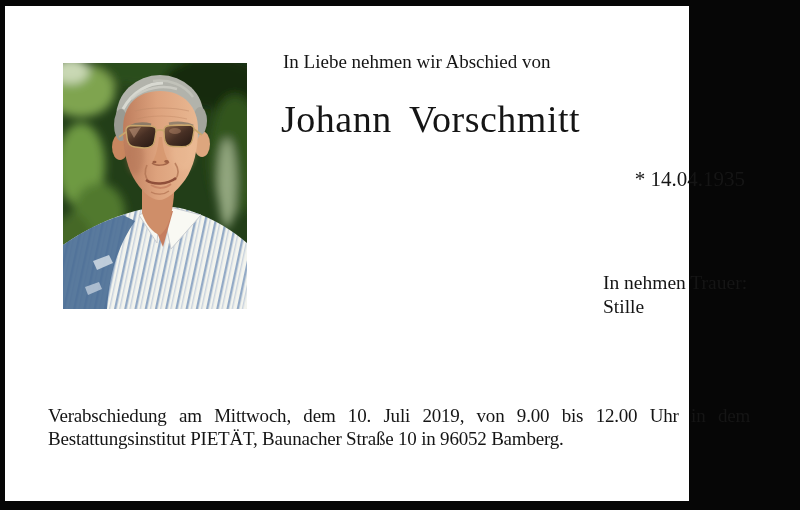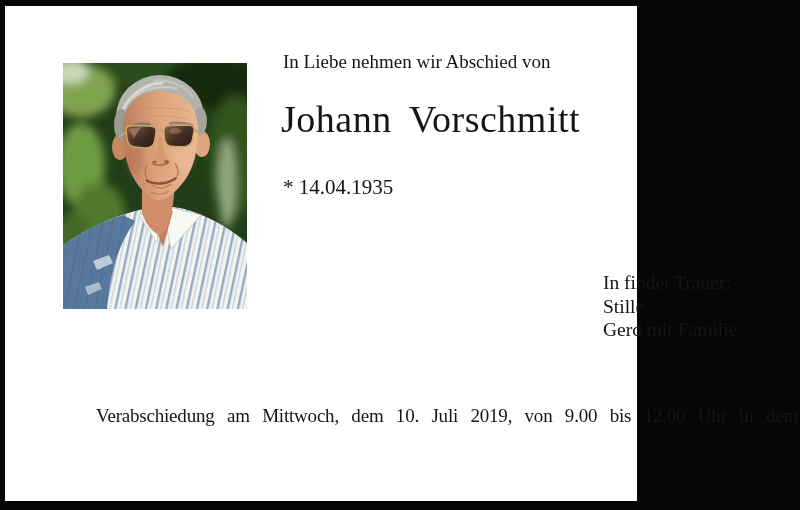--- a/index.html
+++ b/index.html
@@ -4,45 +4,45 @@
 <style>
   html,body{margin:0;padding:0;}
   body{
     width:800px;height:510px;position:relative;overflow:hidden;
     background:#060606;
     font-family:"Liberation Serif","DejaVu Serif",serif;
     color:#151515;
     -webkit-font-smoothing:antialiased;
   }
   .card{
-    position:absolute;left:5px;top:6px;width:632px;height:495px;
+    position:absolute;left:5px;top:6px;width:684px;height:495px;
     background:#ffffff;
   }
   .abs{position:absolute;}
   .intro{
     left:278px;top:45px;
     font-size:19px;line-height:22px;white-space:nowrap;
   }
   .deceased{
     left:276px;top:82px;
     font-size:38px;line-height:62px;white-space:nowrap;
     word-spacing:8px;letter-spacing:0.5px;
   }
   .dates-row{
-    left:278px;top:168px;width:462px;
-    display:flex;justify-content:flex-start;
+    left:278px;top:160px;width:462px;
+    display:flex;justify-content:flex-end;
     font-size:21px;line-height:26px;
   }
   .mourning{
     left:598px;top:265px;
     font-size:19.5px;line-height:23.5px;white-space:nowrap;
   }
   .announcement{
     left:43px;top:398px;width:702px;
-    font-size:19px;line-height:23.2px;letter-spacing:-0.2px;margin-left:48px;
+    font-size:19px;line-height:23.2px;letter-spacing:-0.2px;
   }
   .announcement .l1{
     text-align:justify;text-align-last:justify;-moz-text-align-last:justify;
     white-space:normal;
   }
   .photo{
     left:58px;top:57px;width:184px;height:246px;display:block;
   }
 </style>
 </head>
@@ -148,22 +148,22 @@
 
   <div class="abs intro">In Liebe nehmen wir Abschied von</div>
 
   <div class="abs deceased">Johann Vorschmitt</div>
 
   <div class="abs dates-row">
     <span>* 14.04.1935</span>
   </div>
 
   <div class="abs mourning">
-    <div>In findet Trauer:</div>
+    <div>In nehmen Trauer:</div>
     <div>Stille</div>
-    <div>Gerd mit Familie</div>
   </div>
 
   <div class="abs announcement">
     <div class="l1">Verabschiedung am Mittwoch, dem 10. Juli 2019, von 9.00 bis 12.00 Uhr in dem</div>
+    <div class="l2">Bestattungsinstitut PIETÄT, Baunacher Straße 10 in 96052 Bamberg.</div>
   </div>
 
 </div>
 
 </body></html>

